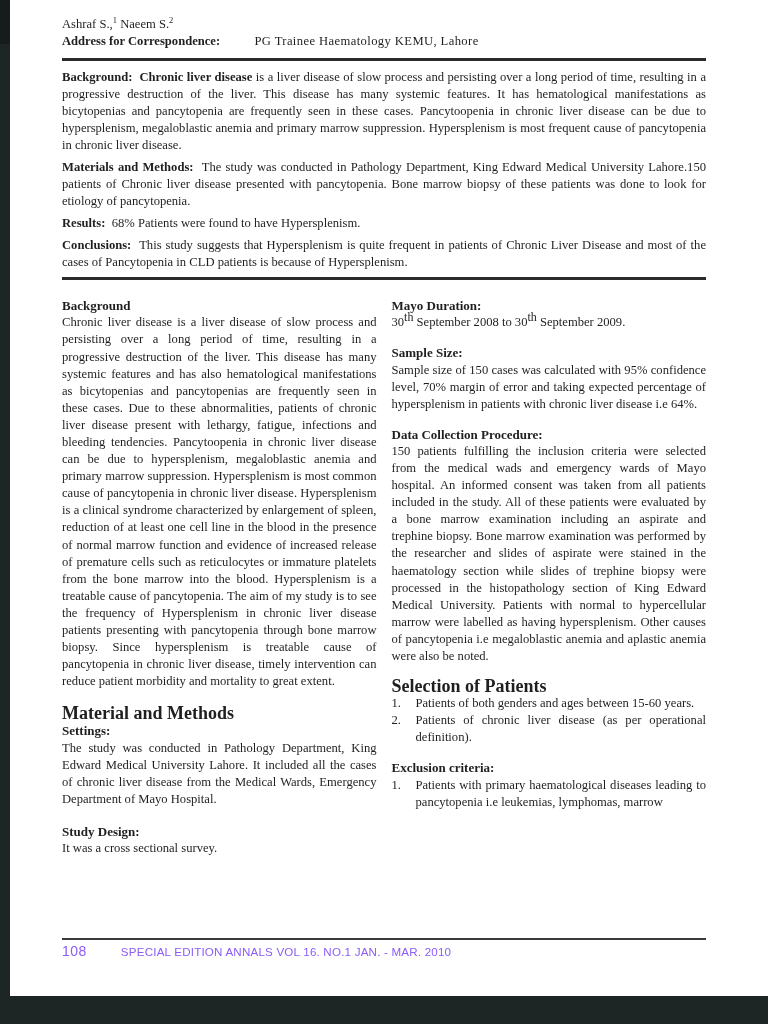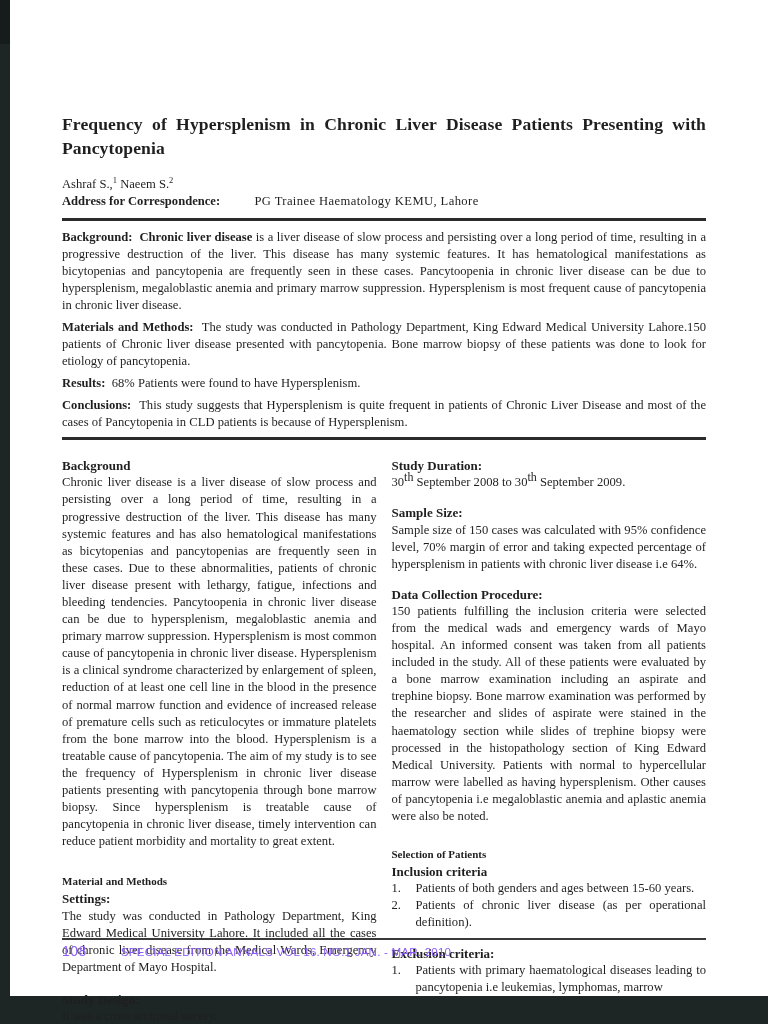--- a/index.html
+++ b/index.html
@@ -41,21 +41,21 @@
   }
   .abstract .sec-label { font-weight: bold; }
   .abstract .sec-lead { font-weight: bold; }
   .rule-abstract-bottom { margin-top: 6px; }
   .columns {
     display: flex; gap: 15px; margin-top: 17px;
   }
   .col { flex: 1 1 0; font-size: 12.6px; line-height: 17.1px; }
   .col p { margin: 0; text-align: justify; }
   .h-run { font-weight: bold; font-size: 13px; }
-  .h-big { font-weight: bold; font-size: 11px; margin-top: 8px; }
+  .h-big { font-weight: bold; font-size: 18px; }
   .gap-block { height: 15px; }
   .gap-small { height: 13px; }
   .num-list { margin-top: 0; }
   .num-item { display: flex; }
   .num-item .num { width: 24px; flex: 0 0 24px; }
   .num-item .num-text { flex: 1; text-align: justify; }
   sup { font-size: 12px; line-height: 0; }
   .footer {
     position: absolute; left: 52px; right: 62px; bottom: 37px;
     font-family: "Liberation Sans", "DejaVu Sans", sans-serif;
@@ -66,21 +66,20 @@
   .footer-journal { font-size: 11.6px; margin-left: 34px; letter-spacing: 0.2px; }
 </style>
 </head>
 <body>
 
 <div class="corner-notch"></div>
 
 <div class="page">
   <div class="content">
 
-    <div class="paper-title">Frequency of Hypersplenism in Chronic Liver Disease Patients Presenting with Pancytopenia</div>
 
     <div class="authors-line"><span>Ashraf S.,</span><sup>1</sup> <span>Naeem S.</span><sup>2</sup></div>
 
     <div class="correspondence-line"><span class="corr-label">Address for Correspondence:</span>&nbsp; <span class="corr-value">PG Trainee Haematology KEMU, Lahore</span></div>
 
     <hr class="rule-thick rule-abstract-top">
 
     <div class="abstract">
       <p><span class="sec-label">Background:</span>&nbsp; <span class="sec-lead">Chronic liver disease</span> <span>is a liver disease of slow process and persisting over a long period of time, resulting in a progressive destruction of the liver. This disease has many systemic features. It has hematological manifestations as bicytopenias and pancytopenia are frequently seen in these cases. Pancytoopenia in chronic liver disease can be due to hypersplenism, megaloblastic anemia and primary marrow suppression. Hypersplenism is most frequent cause of  pancytopenia in chronic liver disease.</span></p>
       <p><span class="sec-label">Materials and Methods:</span>&nbsp; <span>The study was conducted in Pathology Department, King Edward Medical University Lahore.150 patients of Chronic liver disease presented with pancytopenia. Bone marrow biopsy of these patients was done to look for etiology of pancytopenia.</span></p>
@@ -98,31 +97,30 @@
         <div class="gap-block"></div>
         <div class="h-big">Material and Methods</div>
         <div class="h-run">Settings:</div>
         <p>The study was conducted in Pathology Department, King Edward Medical University Lahore. It included all the cases of chronic liver disease from the Medical Wards, Emergency Department of Mayo Hospital.</p>
         <div class="gap-block"></div>
         <div class="h-run">Study Design:</div>
         <p>It was a cross sectional survey.</p>
       </div>
 
       <div class="col">
-        <div class="h-run">Study Duration:</div>
+        <div class="h-run">Mayo Duration:</div>
         <p><span>30</span><sup>th</sup><span> September 2008 to 30</span><sup>th</sup><span> September 2009.</span></p>
         <div class="gap-small"></div>
         <div class="h-run">Sample Size:</div>
         <p>Sample size of 150 cases was calculated with 95% confidence level, 70% margin of error and taking expected percentage of hypersplenism in patients with chronic liver disease i.e 64%.</p>
         <div class="gap-small"></div>
         <div class="h-run">Data Collection Procedure:</div>
         <p>150 patients fulfilling the inclusion criteria were selected from the medical wads and emergency wards of Mayo hospital. An informed consent was taken from all patients included in the study. All of these patients were evaluated by a bone marrow examination including an aspirate and trephine biopsy. Bone marrow examination was performed by the researcher and slides of aspirate were stained in the haematology section while slides of trephine biopsy were processed in the histopathology section of King Edward Medical University. Patients with normal to hypercellular marrow were labelled as having hypersplenism. Other causes of pancytopenia i.e megaloblastic anemia and aplastic anemia were also be noted.</p>
         <div class="gap-small"></div>
         <div class="h-big">Selection of Patients</div>
-        <div class="h-run">Inclusion criteria</div>
         <div class="num-list">
           <div class="num-item">
               <span class="num">1.</span>
               <span class="num-text">Patients of both genders and ages between 15-60 years.</span>
             </div>
           <div class="num-item">
               <span class="num">2.</span>
               <span class="num-text">Patients of chronic liver disease (as per operational definition).</span>
             </div>
         </div>

